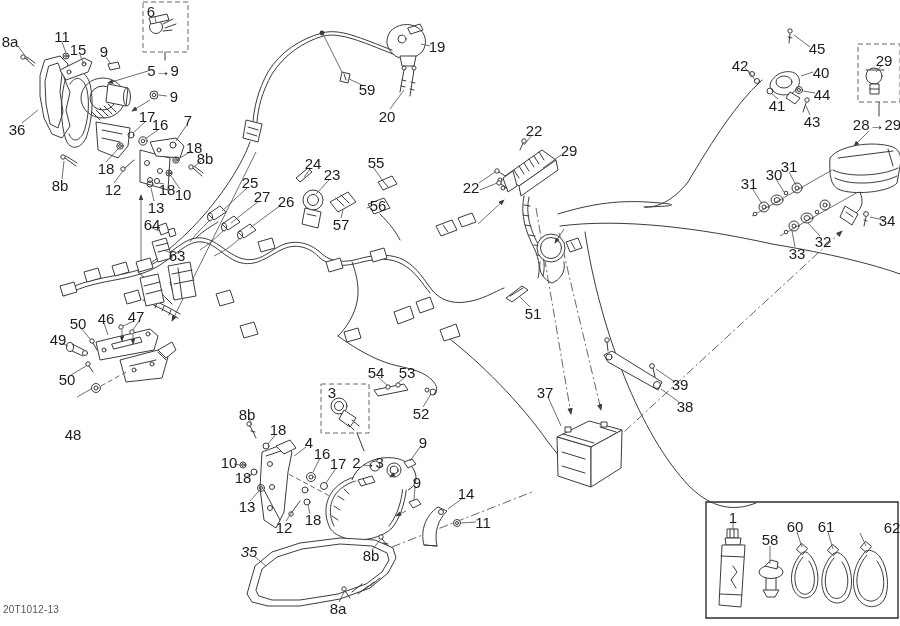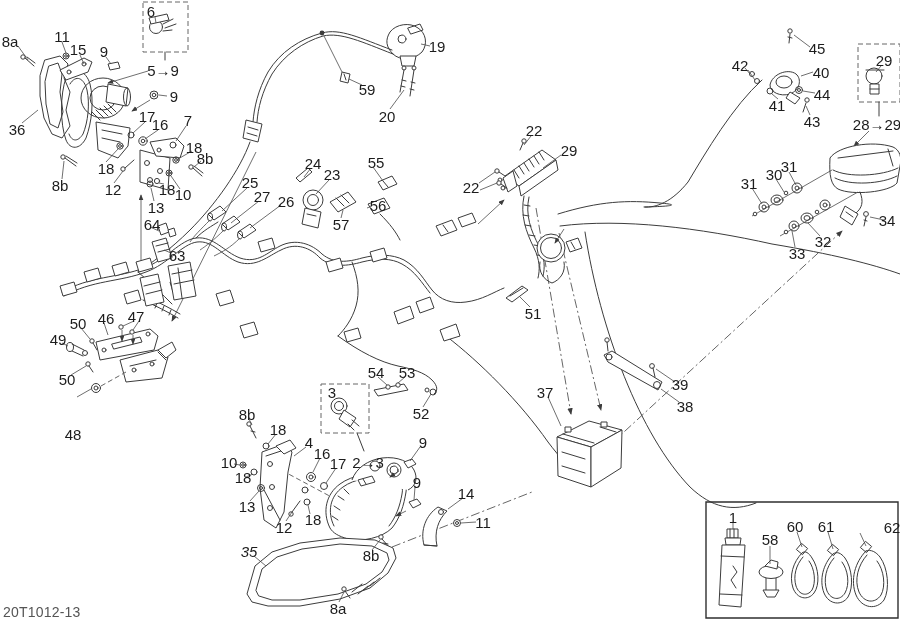--- a/index.html
+++ b/index.html
@@ -2,21 +2,21 @@
 <html><head>
 <meta charset="utf-8">
 <style>
   html,body{margin:0;padding:0;background:#fff;}
   #stage{position:relative;width:900px;height:626px;background:#ffffff;overflow:hidden;
          font-family:"Liberation Sans", sans-serif;}
   #art{position:absolute;left:0;top:0;}
   #callout-layer{position:absolute;left:0;top:0;width:900px;height:626px;pointer-events:none;}
   .callout{position:absolute;transform:translate(-50%,-50%);font-size:15px;line-height:1;
            color:#1c1c1c;white-space:nowrap;letter-spacing:0px;}
-  .drawing-number{position:absolute;left:3px;top:604px;font-size:14px;color:#555;
+  .drawing-number{position:absolute;left:3px;top:604px;font-size:10px;color:#555;
                   font-family:"Liberation Sans", sans-serif;letter-spacing:0.2px;}
   svg *{vector-effect:non-scaling-stroke;}
   .ln{stroke:#3c3c3c;stroke-width:1;fill:none;stroke-linecap:round;stroke-linejoin:round;}
   .lnf{stroke:#3c3c3c;stroke-width:1;fill:#fff;stroke-linejoin:round;}
   .thin{stroke:#4a4a4a;stroke-width:0.8;fill:none;}
   .dash{stroke:#666;stroke-width:1;fill:none;stroke-dasharray:5 3;}
   .dashdot{stroke:#555;stroke-width:0.9;fill:none;stroke-dasharray:9 3 2 3;}
   .box{stroke:#2f2f2f;stroke-width:1.4;fill:none;}
 </style>
 </head>

